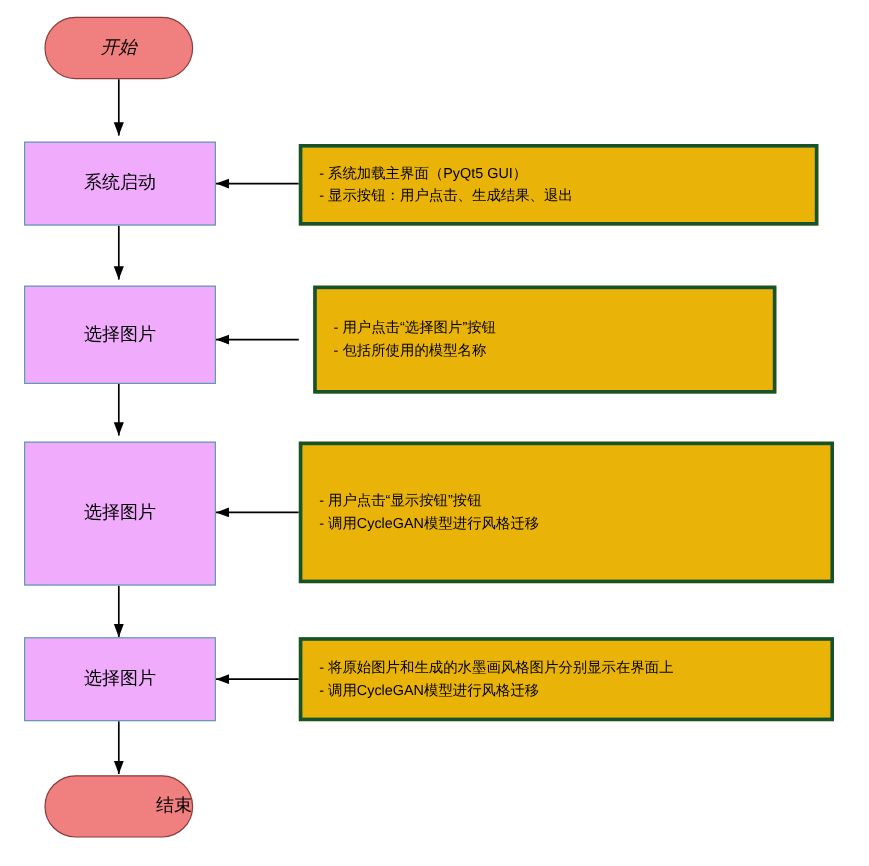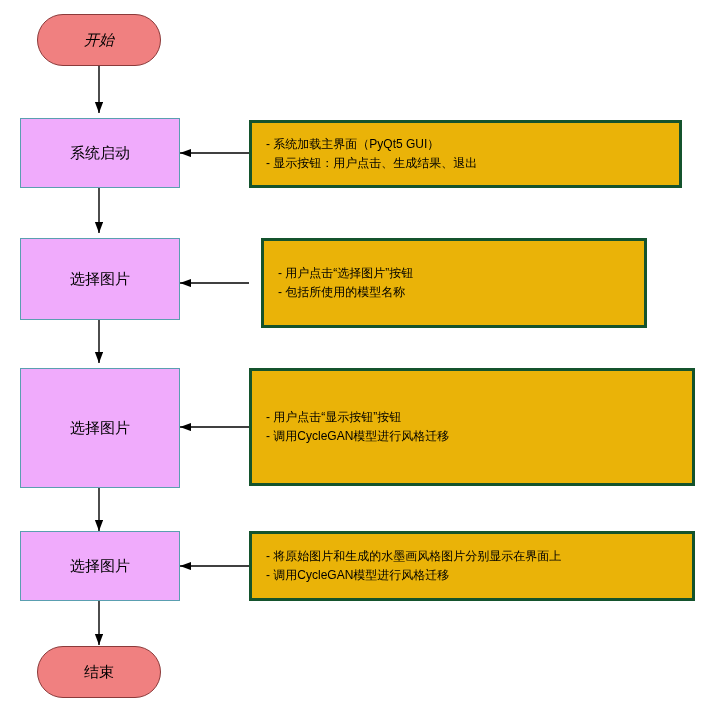--- a/index.html
+++ b/index.html
@@ -99,21 +99,21 @@
   </div>
 
   <div class="node process" style="left:20px; top:368px; width:160px; height:120px;">
     <span>选择图片</span>
   </div>
 
   <div class="node process" style="left:20px; top:531px; width:160px; height:70px;">
     <span>选择图片</span>
   </div>
 
-  <div class="node terminal" style="left:37px; top:646px; width:124px; height:52px;">
+  <div class="node terminal" style="left:37px; top:646px; width:124px; height:52px;justify-content:flex-end;">
     <span>结束</span>
   </div>
 
   <div class="note" style="left:249px; top:120px; width:433px; height:68px;">
     <div class="note-line">- 系统加载主界面（PyQt5 GUI）</div>
     <div class="note-line">- 显示按钮：用户点击、生成结果、退出</div>
   </div>
 
   <div class="note" style="left:249px; top:238px; width:386px; height:90px;margin-left:12px;">
     <div class="note-line">- 用户点击“选择图片”按钮</div>

